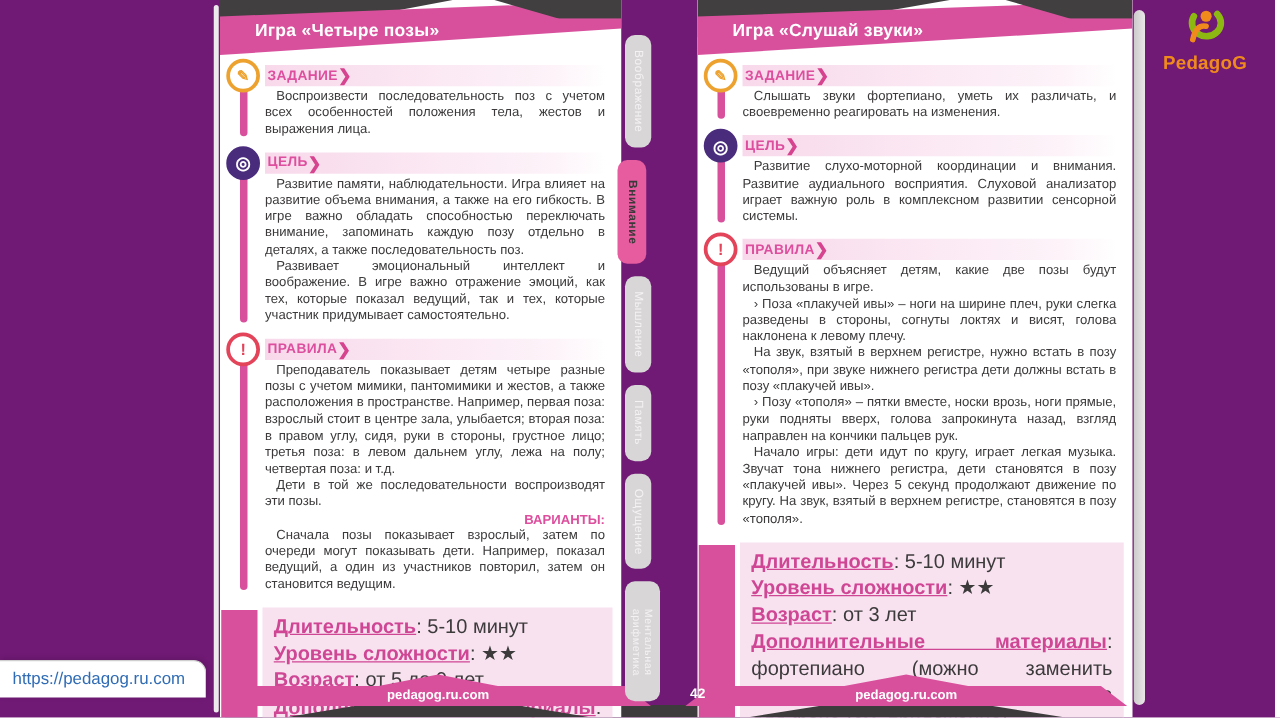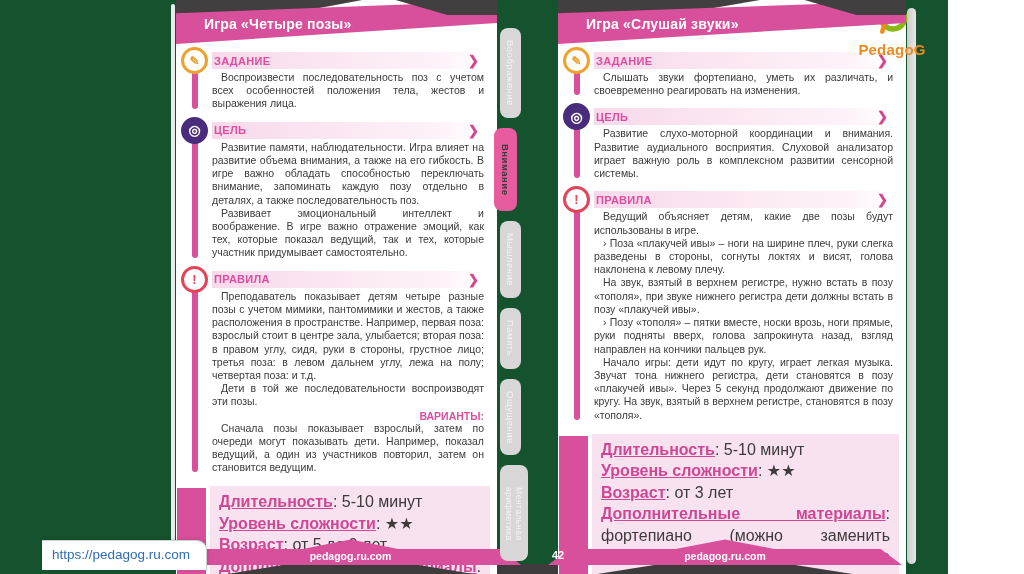--- a/index.html
+++ b/index.html
@@ -1,16 +1,16 @@
 <!DOCTYPE html>
 <html><head>
 <meta charset="utf-8">
 <style>
   html,body{margin:0;padding:0;background:#fff;}
-  .slide{position:relative;width:948px;height:574px;background:#14532d;overflow:hidden;
+  .slide{position:relative;width:1020px;height:574px;background:#701a75;overflow:hidden;
          font-family:"Liberation Sans",sans-serif;}
 
   
   .page{position:absolute;top:0;height:574px;background:#fff;}
   .page-left{left:176px;width:321px;}
   .page-right{left:558px;width:348px;}
   .edge-left{position:absolute;left:171px;top:4px;width:4px;height:566px;background:#ecebeb;border-radius:3px;}
   .edge-right{position:absolute;left:907px;top:8px;width:9px;height:556px;
               background:linear-gradient(90deg,#cccaca,#e9e7e7);border-radius:5px;}
 
@@ -27,21 +27,21 @@
   
   .page-content{position:absolute;top:52px;left:0;right:0;}
   .section{position:relative;padding:0 13px 0 36px;margin-bottom:11px;}
   .stem{position:absolute;left:16px;top:12px;bottom:2px;width:6px;background:#d8509c;border-radius:3px;}
   .icon-badge{position:absolute;left:5px;top:-5px;width:21px;height:21px;border-radius:50%;
               display:flex;align-items:center;justify-content:center;background:#fff;
               font-weight:bold;z-index:2;}
   .icon-task{border:3px solid #eda22f;color:#eda22f;font-size:12px;}
   .icon-target{background:#4a2c7c;border:3px solid #4a2c7c;color:#fff;font-size:14px;}
   .icon-rules{border:3px solid #e3445a;color:#e3445a;font-size:13px;}
-  .sec-header{display:flex;justify-content:space-between;align-items:center;height:17px;
+  .sec-header{display:flex;justify-content:flex-start;align-items:center;height:17px;
               background:linear-gradient(90deg,#f8d9eb 0%,#fdf3f9 85%,#ffffff 100%);
               padding:0 5px 0 2px;margin-bottom:2px;}
   .sec-label{color:#dd4f9e;font-weight:bold;font-size:11px;letter-spacing:.3px;}
   .sec-chevron{color:#d6438f;font-weight:bold;font-size:13px;line-height:1;}
   .section p{margin:0;font-size:10.5px;line-height:1.26;color:#3c3a3b;text-align:justify;text-indent:9px;}
   .subhead{color:#dd4f9e;font-weight:bold;font-size:10.5px;margin:1px 0 0 2px;text-align:right;}
 
   
   .info-wrap{position:relative;margin-top:12px;padding-left:34px;padding-right:7px;}
   .info-accent{position:absolute;left:1px;top:2px;bottom:0;width:29px;background:#d8509c;}
@@ -70,24 +70,24 @@
   .tab{writing-mode:vertical-rl;background:#d8d6d7;color:#f4f2f3;font-size:9.5px;
        padding:12px 5px;border-radius:8px;letter-spacing:.5px;margin-left:6px;text-align:center;}
   .tab.active{background:#e75b9f;color:#3b3a3a;font-weight:bold;padding:16px 6px;margin-left:0;}
   .tab-wrap{height:80px;line-height:1.2;font-size:8.5px;padding:8px 4px;}
 
   
   .logo{position:absolute;top:5px;right:14px;width:84px;text-align:center;}
   .logo-text{color:#f08a1d;font-weight:bold;font-size:15px;letter-spacing:.2px;}
 
   
-  .link-tooltip{position:absolute;left:0;bottom:4px;background:#fff;border:1px solid #cfcfcf;
+  .link-tooltip{position:absolute;left:0;bottom:16px;background:#fff;border:1px solid #cfcfcf;
                 border-left:none;border-bottom:none;border-radius:0 10px 0 0;
                 padding:6px 16px 8px 10px;font-size:13.5px;color:#2f6cb5;
-                box-shadow:1px -1px 4px rgba(0,0,0,.12);z-index:10;margin-left:42px;}
+                box-shadow:1px -1px 4px rgba(0,0,0,.12);z-index:10;}
 </style>
 </head>
 <body>
 
 <div class="slide">
 
   <div class="edge-left"></div>
   <div class="edge-right"></div>
   <div class="bottom-band"></div>
 

